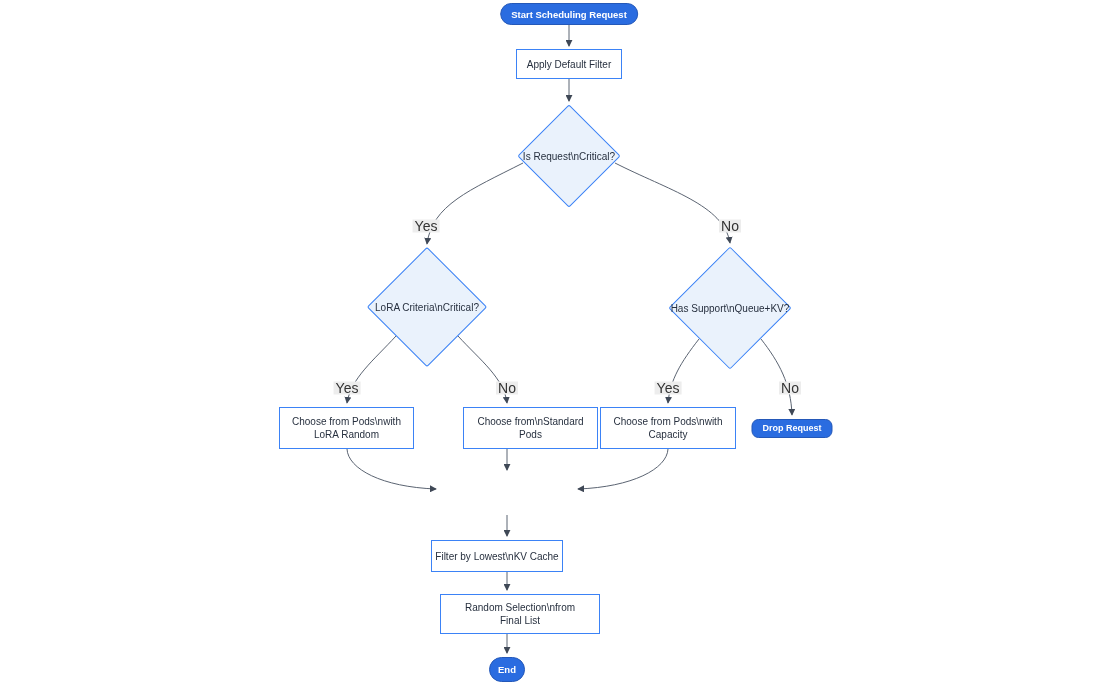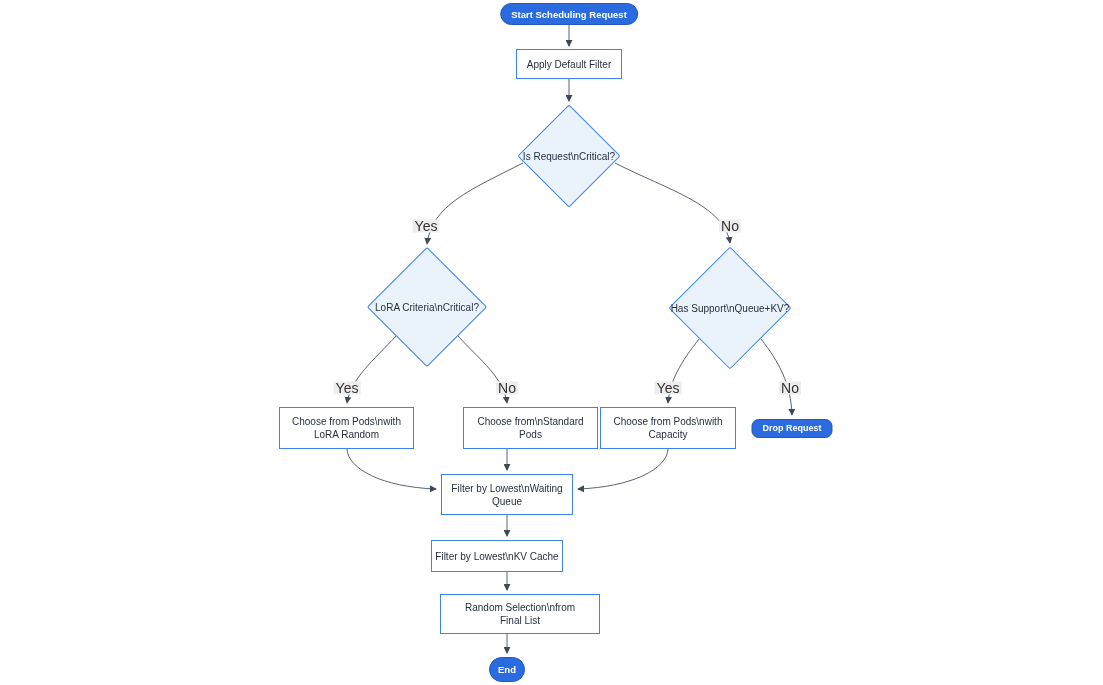--- a/index.html
+++ b/index.html
@@ -113,24 +113,20 @@
 
   <div class="node rect" style="left:600px; top:407px; width:136px; height:42px;">
     <span class="nline">Choose from Pods\nwith</span>
     <span class="nline">Capacity</span>
   </div>
 
   <div class="node stadium" style="left:792px; top:419px; height:19px; font-size:9px;border-radius:7px;">
     <span class="nline">Drop Request</span>
   </div>
 
-  <div class="node rect" style="left:441px; top:474px; width:132px; height:41px;">
-    <span class="nline">Filter by Lowest\nWaiting</span>
-    <span class="nline">Queue</span>
-  </div>
 
   <div class="node rect" style="left:431px; top:540px; width:132px; height:32px;">
     <span class="nline">Filter by Lowest\nKV Cache</span>
   </div>
 
   <div class="node rect" style="left:440px; top:594px; width:160px; height:40px;">
     <span class="nline">Random Selection\nfrom</span>
     <span class="nline">Final List</span>
   </div>
 

